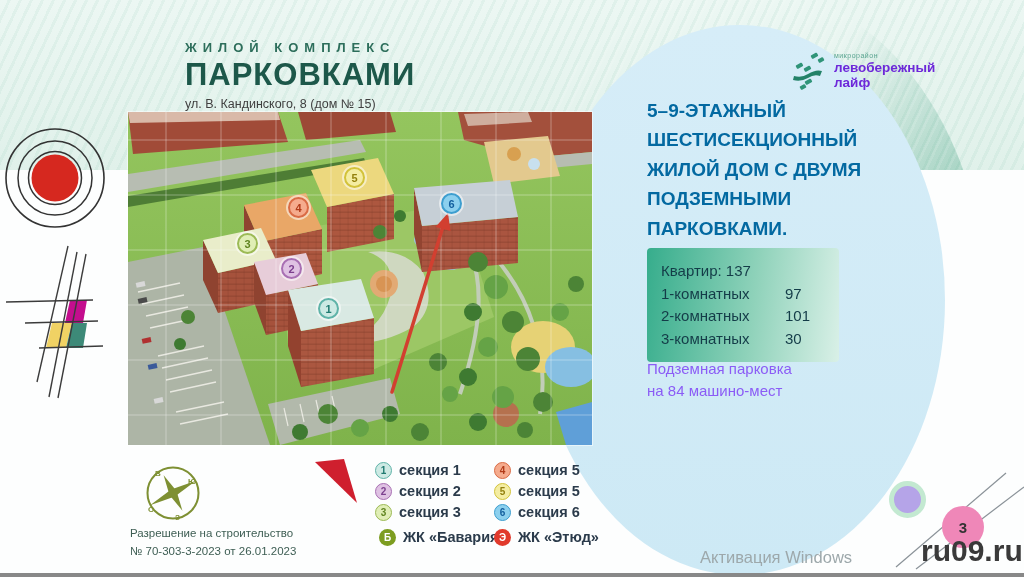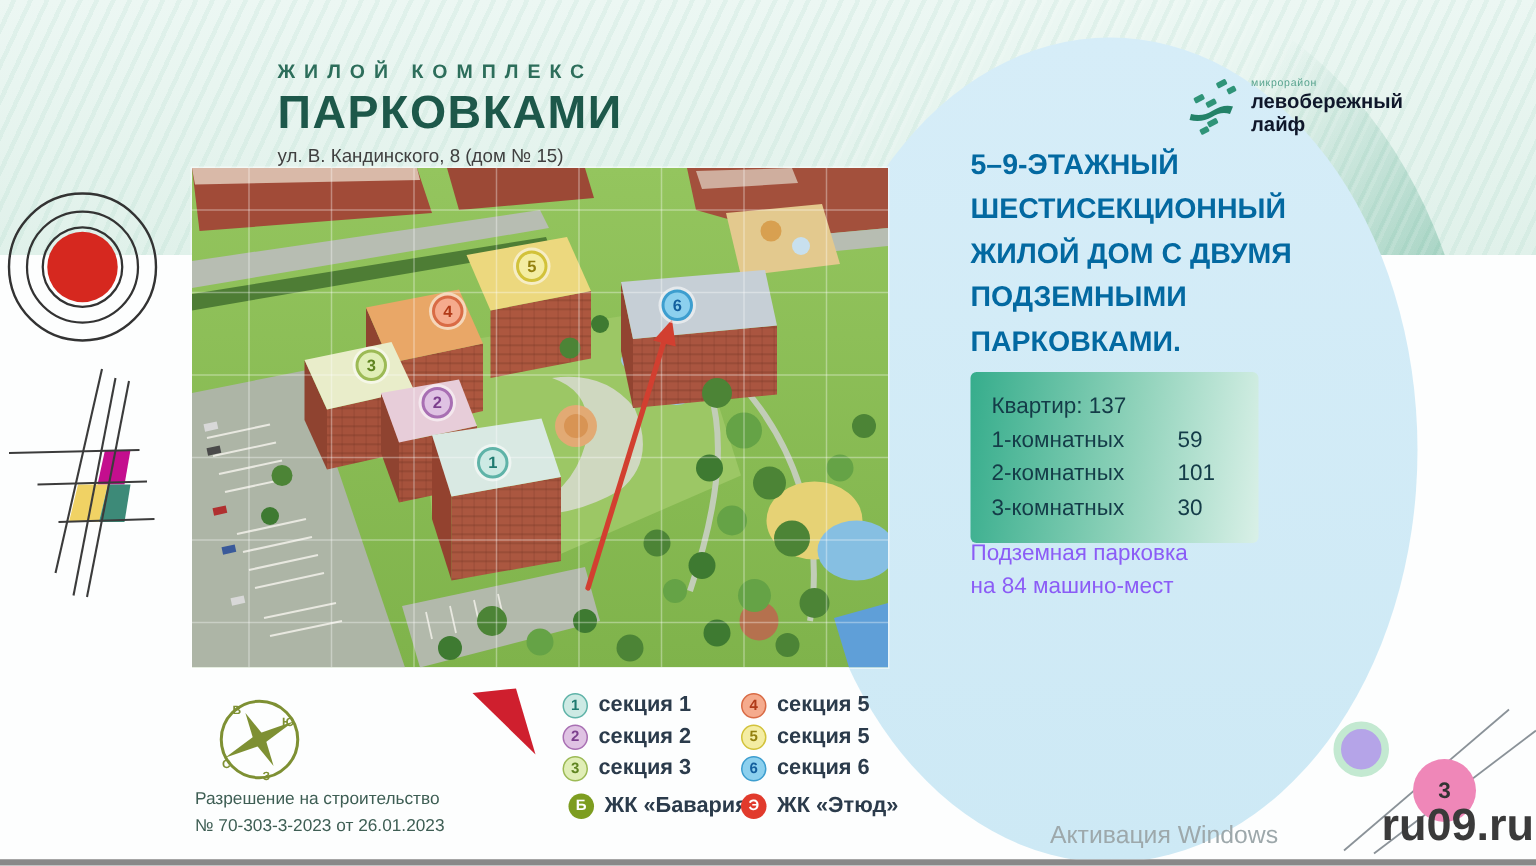--- a/index.html
+++ b/index.html
@@ -24,21 +24,21 @@
   
   .header{position:absolute;left:185px;top:40px;color:#1e5a4a;}
   .header .kind{font-size:13px;font-weight:700;letter-spacing:6px;color:#2d6e5b;}
   .header .name{font-size:31px;font-weight:800;letter-spacing:1px;margin-top:2px;color:#1d584a;}
   .header .addr{font-size:12.5px;color:#404040;margin-top:4px;}
 
   
   .brand{position:absolute;left:792px;top:52px;display:flex;gap:8px;align-items:flex-start;}
   .brand .txt{line-height:1.05;}
   .brand .district{font-size:7px;color:#57a38e;letter-spacing:.5px;margin-bottom:2px;}
-  .brand .l1,.brand .l2{font-size:13.5px;font-weight:800;color:#0f172a;}
+  .brand .l1,.brand .l2{font-size:13.5px;font-weight:800;color:#6d28d9;}
 
   
   .photo{position:absolute;left:128px;top:112px;width:464px;height:333px;overflow:hidden;
          box-shadow:0 0 0 1px rgba(255,255,255,0.5);}
   .marker{position:absolute;width:21px;height:21px;border-radius:50%;
           display:flex;align-items:center;justify-content:center;
           font-size:11px;font-weight:700;box-sizing:border-box;
           box-shadow:0 0 0 2px rgba(255,255,255,0.55);}
   .m1{left:190px;top:186px;background:#cdeae4;border:2px solid #5fb3a8;color:#1f7a70;}
   .m2{left:153px;top:146px;background:#dfc2e3;border:2px solid #a86fb3;color:#7c3f8e;}
@@ -318,21 +318,21 @@
   <div class="headline">5–9-ЭТАЖНЫЙ
 ШЕСТИСЕКЦИОННЫЙ
 ЖИЛОЙ ДОМ С ДВУМЯ
 ПОДЗЕМНЫМИ
 ПАРКОВКАМИ.</div>
 
   <div class="info-box">
     <div>Квартир: 137</div>
     <div class="row">
       <span class="lbl">1-комнатных</span>
-      <span class="val">59</span>
+      <span class="val">97</span>
     </div>
     <div class="row">
       <span class="lbl">2-комнатных</span>
       <span class="val">101</span>
     </div>
     <div class="row">
       <span class="lbl">3-комнатных</span>
       <span class="val">30</span>
     </div>
   </div>

